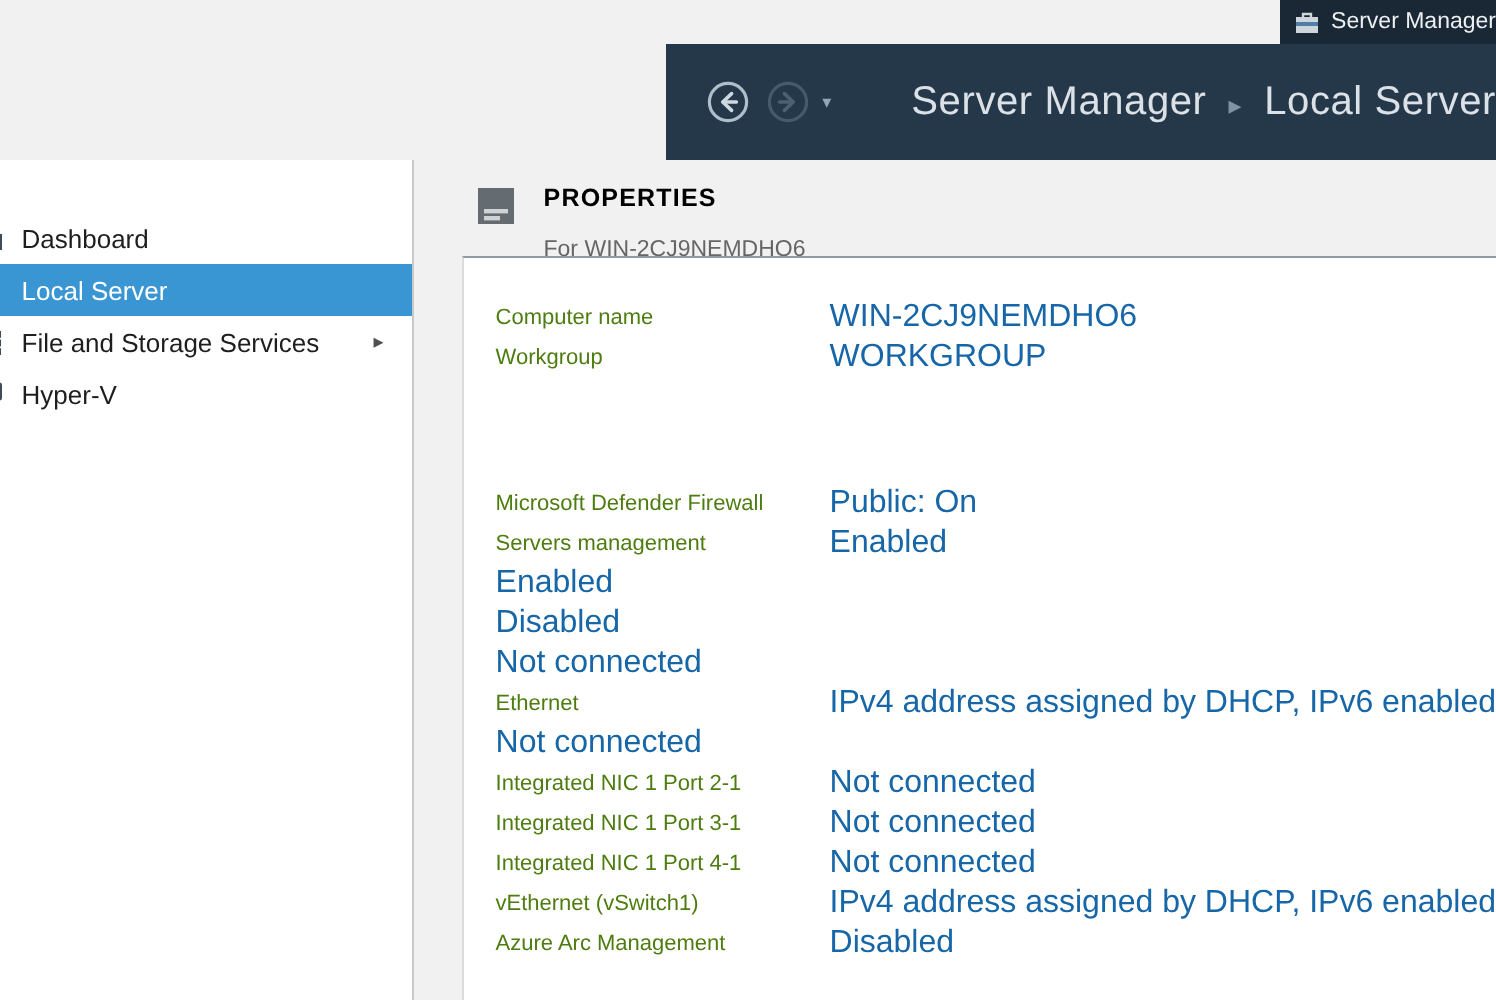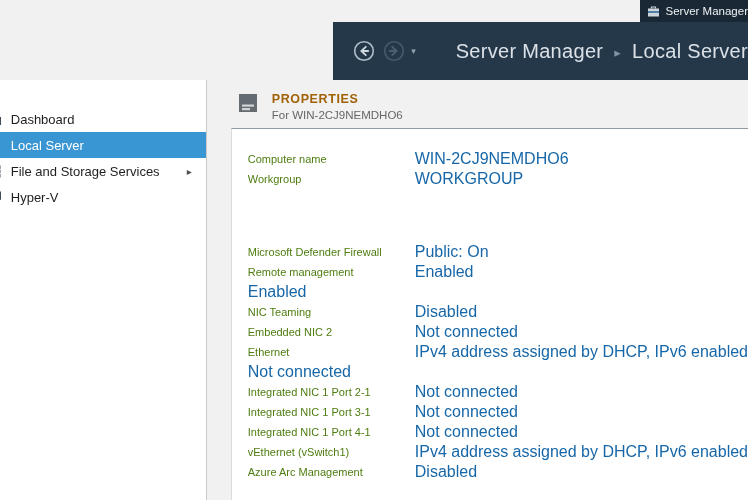--- a/index.html
+++ b/index.html
@@ -29,22 +29,22 @@
   .sidebar::before { content:""; position:absolute; left:8px; top:22px; bottom:0; width:1px; background:#d9d9d9; }
   .side-item { height:26px; display:flex; align-items:center; padding-left:17px; gap:9px; font-size:13px; color:#1e1e1e; cursor:pointer; position:relative; --slot:#ffffff; }
   .side-item .icon { color:#3e4c59; display:flex; width:14px; flex:0 0 auto; }
   .side-item.selected { background:#3a96d2; color:#ffffff; --slot:#3a96d2; }
   .side-item.selected .icon { color:#ffffff; }
   .side-item .chev { margin-left:auto; margin-right:14px; color:#4f4f4f; font-size:10px; }
 
   
   .main { flex:1; display:flex; flex-direction:column; min-width:0; }
   .props-header { margin:12px 0 0 30px; display:flex; gap:13px; align-items:flex-start; height:36px; flex:0 0 auto; }
-  .props-title { font-size:12.5px; font-weight:bold; color:#a16207; letter-spacing:.6px; }
-  .props-sub { font-size:11.5px; color:#666666; margin-top:3px; }
+  .props-title { font-size:12.5px; font-weight:bold; color:#000000; letter-spacing:.6px; }
+  .props-sub { font-size:11.5px; color:#666666; margin-top:13px; }
 
   .panel { margin-left:24px; flex:1; background:#ffffff; border-top:1px solid #8f9aa3; border-left:1px solid #dcdcdc; padding:20px 0 0 16px; min-height:0; }
   .prop-row { display:flex; height:20px; align-items:center; }
   .prop-label { width:167px; flex:0 0 auto; font-size:11px; color:#4d7c0f; }
   .prop-value { font-size:16px; color:#1767a8; cursor:pointer; white-space:nowrap; }
   .group-gap { height:53px; }
 </style>
 </head>
 <body>
 
@@ -163,32 +163,30 @@
           <span class="prop-value">WORKGROUP</span>
         </div>
 
         <div class="group-gap"></div>
 
         <div class="prop-row">
           <span class="prop-label">Microsoft Defender Firewall</span>
           <span class="prop-value">Public: On</span>
         </div>
         <div class="prop-row">
-          <span class="prop-label">Remote management</span>
+          <span class="prop-label">Servers management</span>
           <span class="prop-value">Enabled</span>
         </div>
         <div class="prop-row">
           <span class="prop-value">Enabled</span>
         </div>
         <div class="prop-row">
-          <span class="prop-label">NIC Teaming</span>
           <span class="prop-value">Disabled</span>
         </div>
         <div class="prop-row">
-          <span class="prop-label">Embedded NIC 2</span>
           <span class="prop-value">Not connected</span>
         </div>
         <div class="prop-row">
           <span class="prop-label">Ethernet</span>
           <span class="prop-value">IPv4 address assigned by DHCP, IPv6 enabled</span>
         </div>
         <div class="prop-row">
           <span class="prop-value">Not connected</span>
         </div>
         <div class="prop-row">

